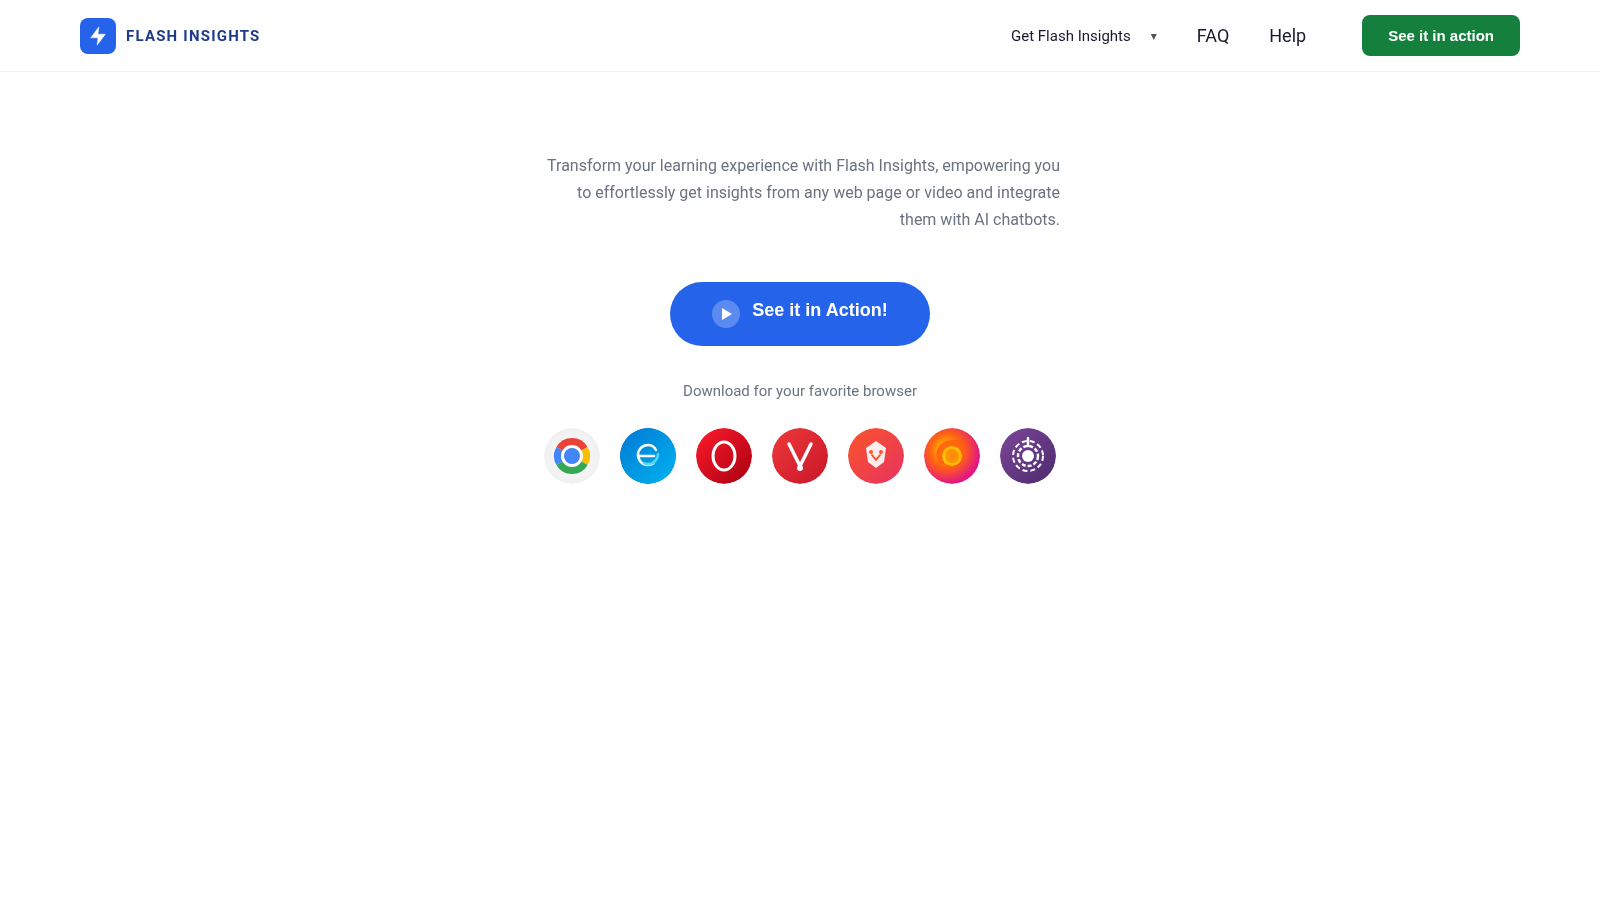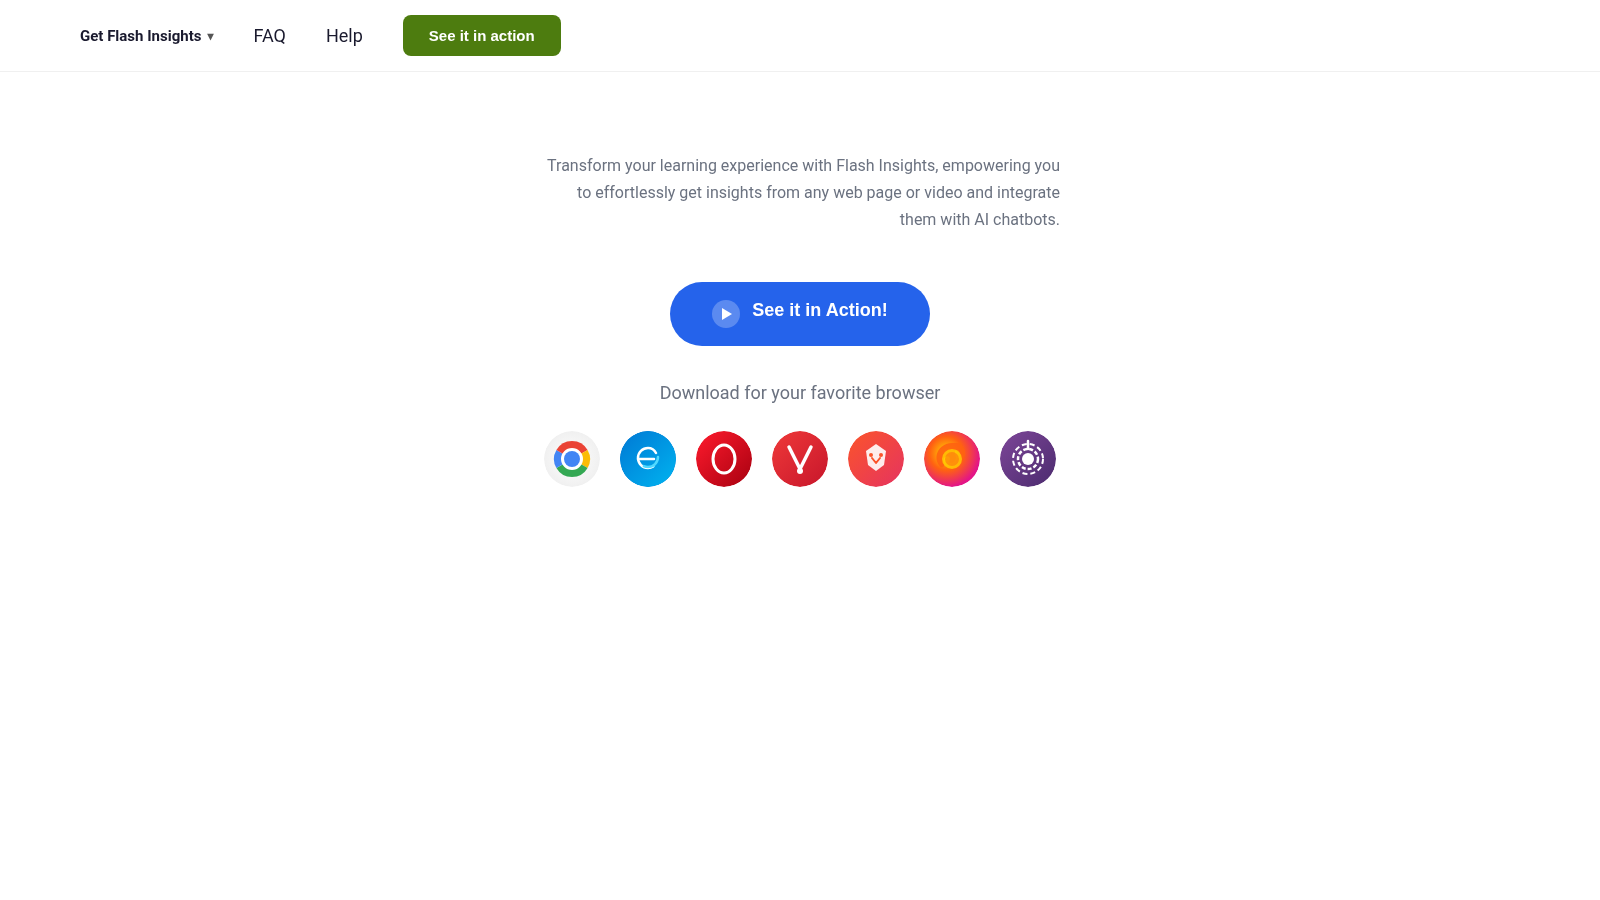--- a/index.html
+++ b/index.html
@@ -63,50 +63,51 @@
 
     .nav-links {
       display: flex;
       align-items: center;
       gap: 40px;
     }
 
     .nav-link-dropdown {
       display: flex;
       align-items: center;
-      gap: 6px;
+      gap: 20px;
       font-size: 15px;
       color: #1a1a2e;
       cursor: pointer;
-      font-weight: 700;
+      font-weight: 400;
     }
 
     .nav-link-dropdown .chevron {
       font-size: 12px;
       color: #555;
     }
 
     .nav-link {
       font-size: 18px;
       color: #1a1a2e;
       cursor: pointer;
       font-weight: 400;
       text-decoration: none;
     }
 
     .nav-cta-btn {
-      background: #4d7c0f;
+      background: #15803d;
       color: #fff;
       border: none;
       border-radius: 8px;
       padding: 12px 26px;
       font-size: 15px;
       font-weight: 600;
       cursor: pointer;
       white-space: nowrap;
+      margin-left: 16px;
     }
 
     
     .hero {
       display: flex;
       flex-direction: column;
       align-items: center;
       text-align: center;
       padding: 80px 200px 60px;
     }
@@ -157,21 +158,21 @@
     .play-triangle {
       width: 0;
       height: 0;
       border-top: 6px solid transparent;
       border-bottom: 6px solid transparent;
       border-left: 10px solid #fff;
       margin-left: 2px;
     }
 
     .download-label {
-      font-size: 18px;
+      font-size: 15px;
       color: #6b7280;
       margin-bottom: 28px;
       text-align: center;
     }
 
     .browser-icons {
       display: flex;
       align-items: center;
       gap: 20px;
     }
@@ -190,20 +191,28 @@
 
     .browser-svg {
       width: 56px;
       height: 56px;
     }
   </style>
 </head>
 <body>
 
 <nav>
+  <div class="logo-area">
+    <div class="logo-icon">
+      <svg viewBox="0 0 24 24" fill="none" xmlns="http://www.w3.org/2000/svg">
+        <path d="M13 2L4 14h8l-1 8 9-12h-8l1-8z" fill="white" stroke="white" stroke-width="0.5" stroke-linejoin="round"></path>
+      </svg>
+    </div>
+    <span class="logo-text">FLASH INSIGHTS</span>
+  </div>
 
   <div class="nav-links">
     <div class="nav-link-dropdown">
       <span>Get Flash Insights</span>
       <span class="chevron">▾</span>
     </div>
     <a class="nav-link">FAQ</a>
     <a class="nav-link">Help</a>
     <button class="nav-cta-btn">See it in action</button>
   </div>

